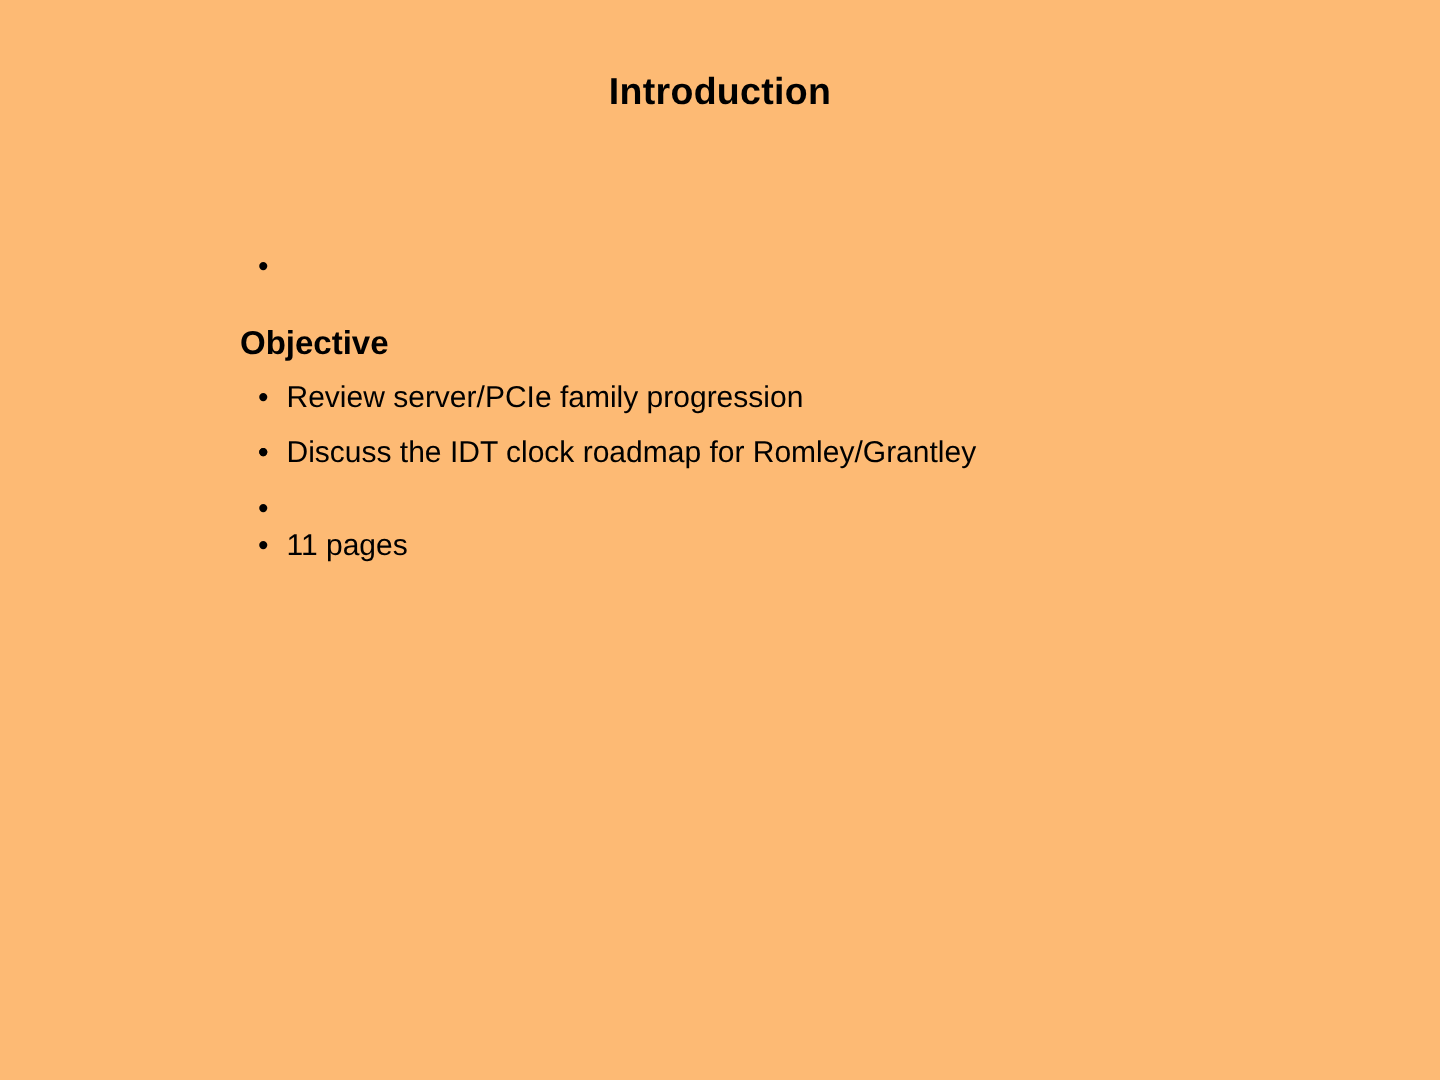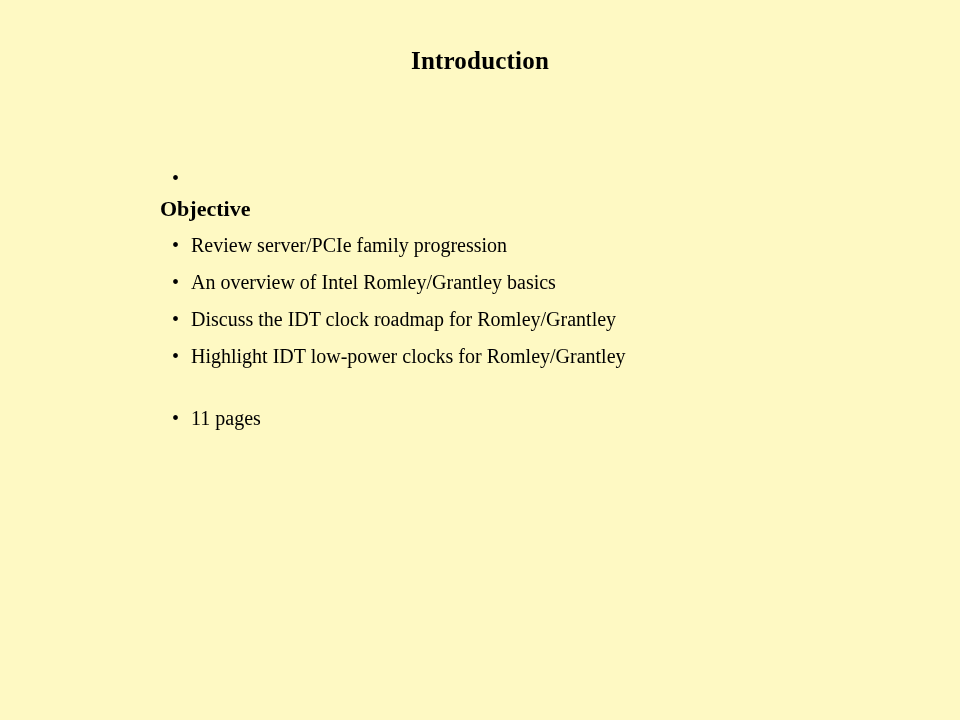--- a/index.html
+++ b/index.html
@@ -13,22 +13,21 @@
     overflow: hidden;
     font-family: "Liberation Sans", sans-serif;
     color: #000000;
     -webkit-font-smoothing: antialiased;
   }
 
   .slide {
     position: relative;
     width: 960px;
     height: 720px;
-    background: #fef9c3;
-    font-family: Liberation Serif, serif;
+    background: #fdba74;
   }
 
   .slide-title {
     position: absolute;
     top: 46px;
     left: 0;
     width: 960px;
     text-align: center;
     font-size: 25px;
     font-weight: bold;
@@ -74,21 +73,21 @@
     left: 12px;
     top: 0;
     font-size: 20px;
     line-height: 28px;
   }
 
   
   .section-purpose .bullet-list { margin-top: 4px; }
   .section-purpose .bullet-item { padding-right: 72px; }
 
-  .section-objective { margin-top: 35px; }
+  .section-objective { margin-top: 55px; }
   .section-objective .bullet-list { margin-top: 9px; }
   .section-objective .bullet-item { margin-bottom: 9px; }
 
   .section-content { margin-top: 34px; }
   .section-content .bullet-list { margin-top: 7px; }
 </style>
 </head>
 <body>
 
 <div class="slide">
@@ -107,29 +106,27 @@
 
     <div class="section section-objective">
       <div class="section-heading">Objective</div>
       <ul class="bullet-list">
         <li class="bullet-item">
           <span class="bullet-glyph">•</span>
           <span class="bullet-text">Review server/PCIe family progression</span>
         </li>
         <li class="bullet-item">
           <span class="bullet-glyph">•</span>
-          <span class="bullet-text">An overview of Intel Romley/Grantley basics</span>
         </li>
         <li class="bullet-item">
           <span class="bullet-glyph">•</span>
           <span class="bullet-text">Discuss the IDT clock roadmap for Romley/Grantley</span>
         </li>
         <li class="bullet-item">
           <span class="bullet-glyph">•</span>
-          <span class="bullet-text">Highlight IDT low-power clocks for Romley/Grantley</span>
         </li>
       </ul>
     </div>
 
     <div class="section section-content">
       <ul class="bullet-list">
         <li class="bullet-item">
           <span class="bullet-glyph">•</span>
           <span class="bullet-text">11 pages</span>
         </li>

